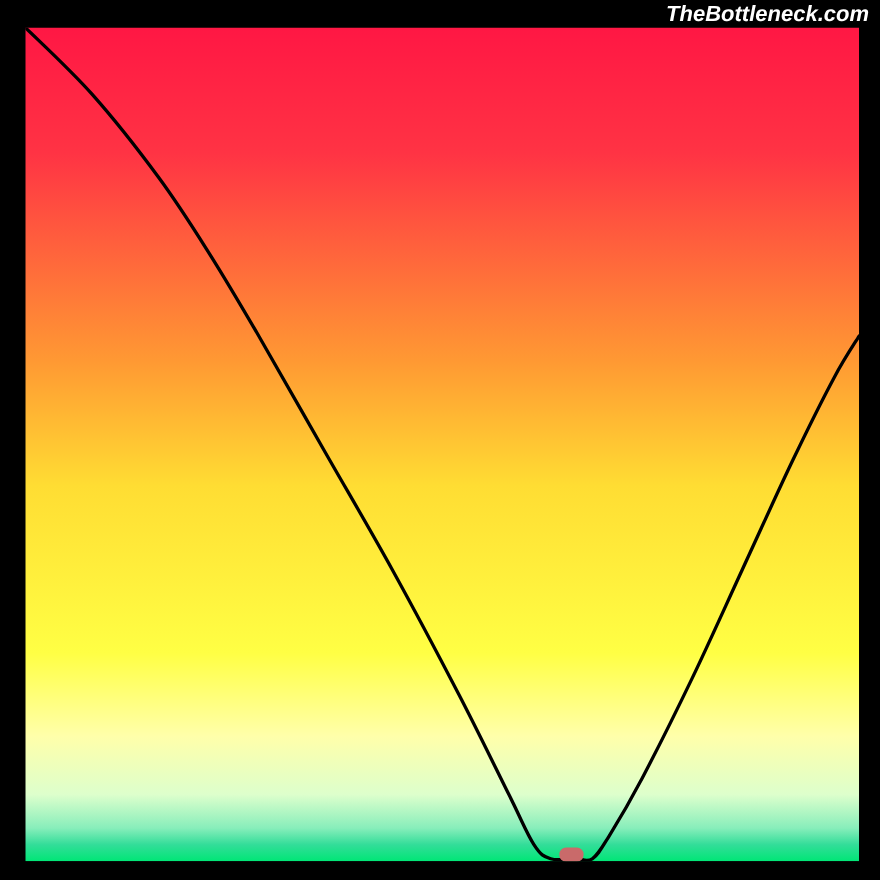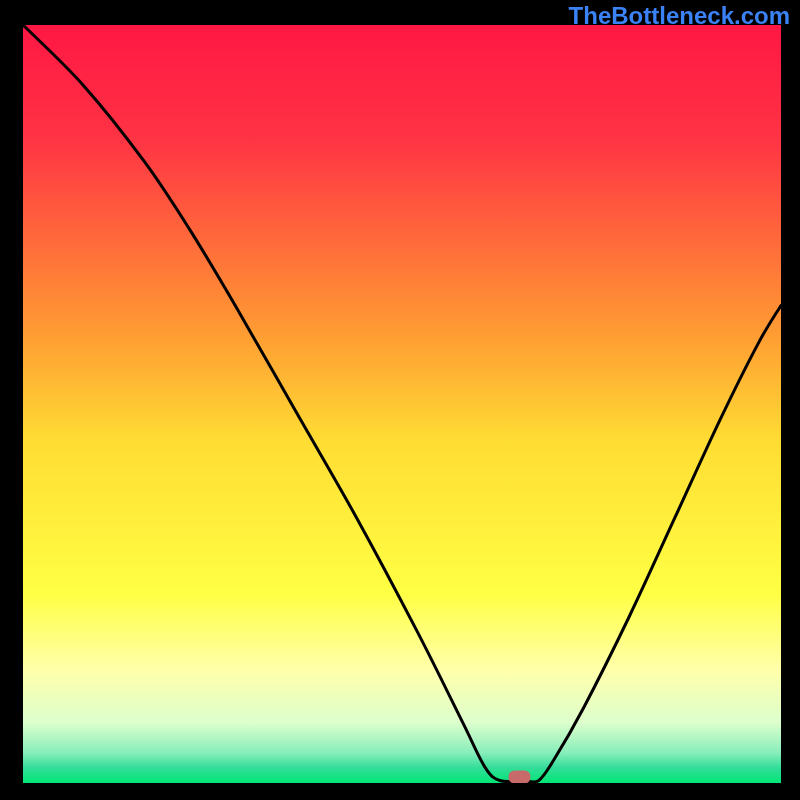--- a/index.html
+++ b/index.html
@@ -13,26 +13,27 @@
   .frame {
     position: relative;
     width: 800px;
     height: 800px;
     background: #000000;
   }
   .watermark {
     position: absolute;
     top: 2px;
     right: 10px;
-    color: #3b82f6;
+    color: #ffffff;
     font-family: Arial, Helvetica, sans-serif;
-    font-size: 24px;
+    font-size: 20px;
     font-weight: bold;
     letter-spacing: 0px;
     z-index: 10;
+    font-style: italic;
   }
   .plot-area {
     position: absolute;
     left: 23px;
     top: 25px;
     width: 758px;
     height: 758px;
   }
   svg {
     display: block;

